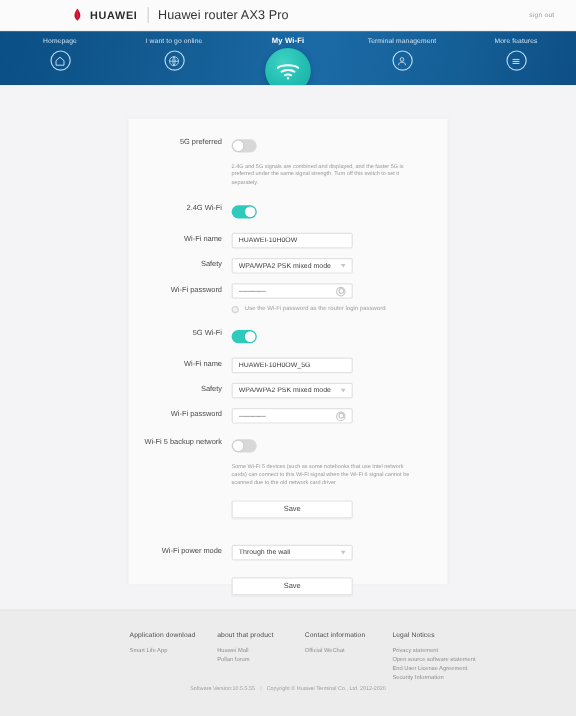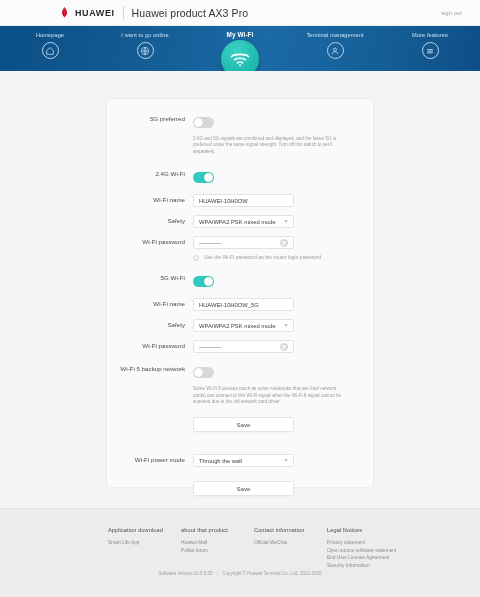--- a/index.html
+++ b/index.html
@@ -157,21 +157,21 @@
   <div class="topbar">
     <div class="brand">
       <span class="hw-logo">
         <svg width="13" height="13" viewBox="0 0 24 24">
           <path d="M12 2 C9 6 7 10 7.5 14 C8 17 10 19 12 21 C14 19 16 17 16.5 14 C17 10 15 6 12 2 Z" fill="#c8102e"></path>
           <path d="M12 3 C11 7 10.5 11 11.3 15 L12 21 L12.7 15 C13.5 11 13 7 12 3 Z" fill="#e8203c"></path>
         </svg>
       </span>
       <span class="hw-word">HUAWEI</span>
       <span class="brand-divider"></span>
-      <span class="app-title">Huawei product AX3 Pro</span>
+      <span class="app-title">Huawei router AX3 Pro</span>
     </div>
     <span class="signout">sign out</span>
   </div>
 
   <div class="nav">
     <div class="nav-inner">
 
       <div class="nav-item">
         <span class="lbl">Homepage</span>
         <span class="nav-circle">

